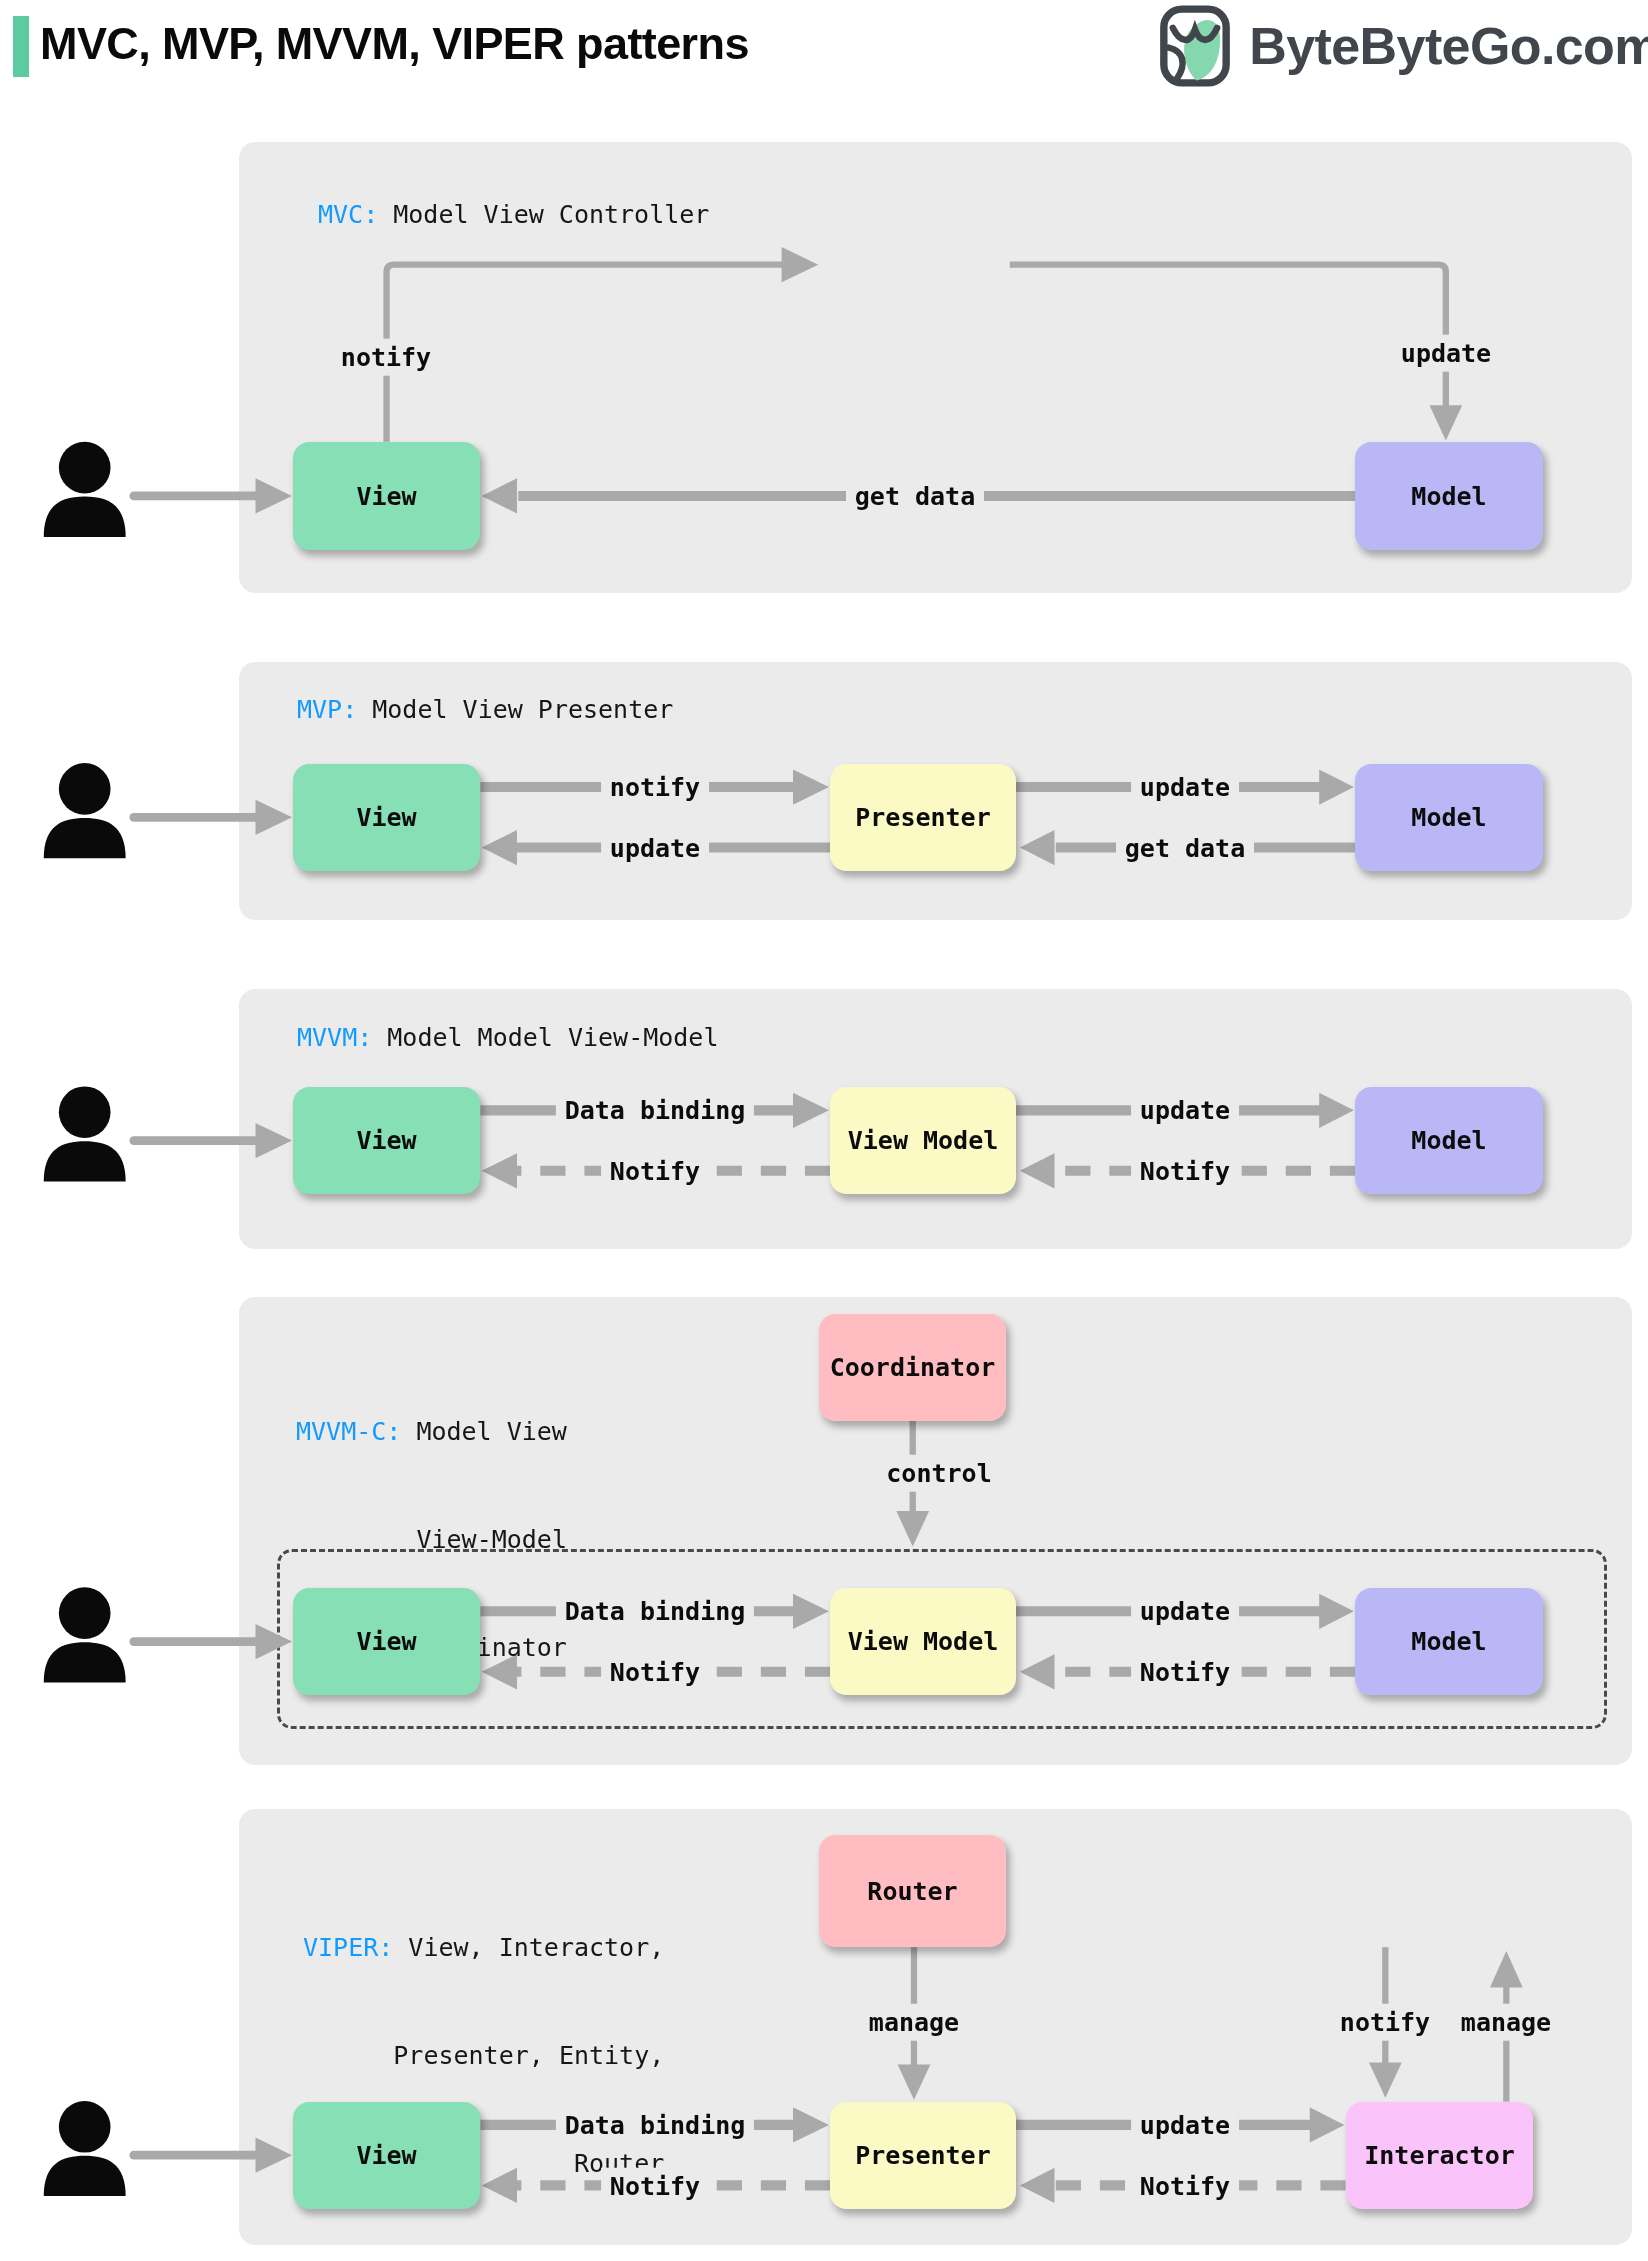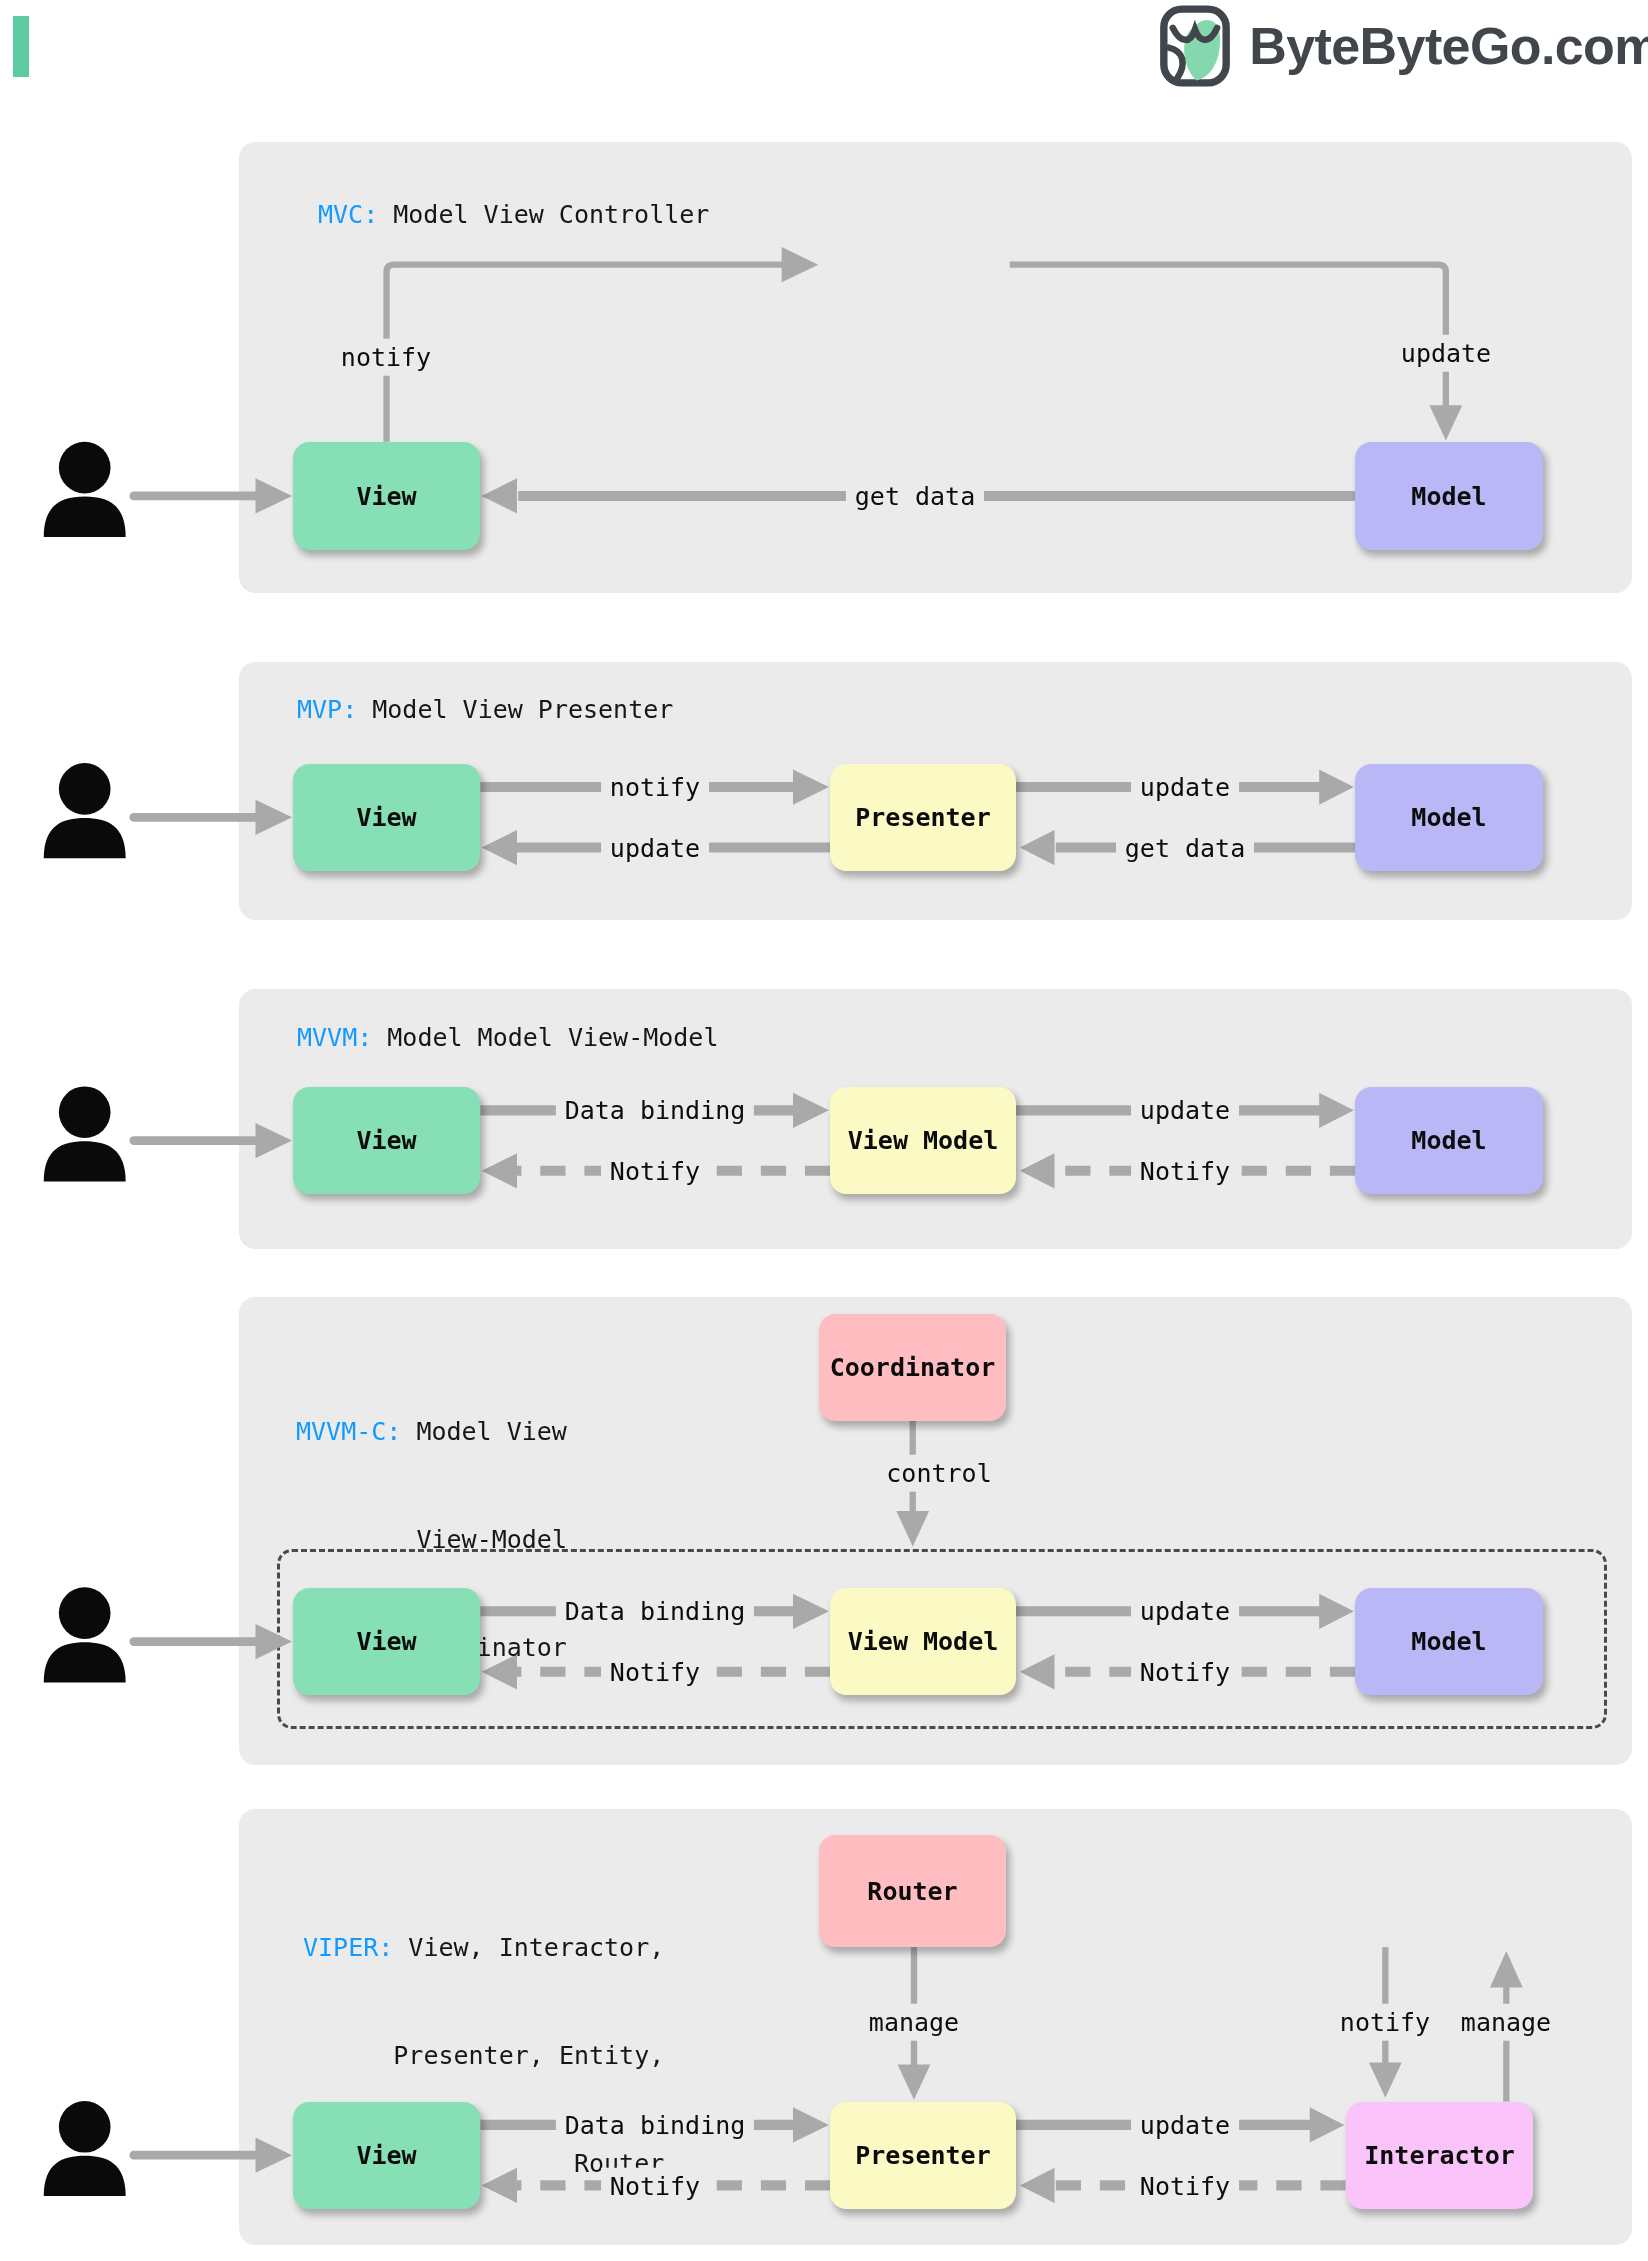--- a/index.html
+++ b/index.html
@@ -25,39 +25,40 @@
   .ralign{text-align:right}
 
   .box{position:absolute;display:flex;align-items:center;justify-content:center;
        font-size:25px;font-weight:700;color:#0c0c0c;border-radius:16.4px;
        box-shadow:3.2px 5.7px 7.6px rgba(0,0,0,.28);white-space:nowrap}
   .green{background:var(--box-green)} .pink{background:var(--box-pink)}
   .purple{background:var(--box-purple)} .yellow{background:var(--box-yellow)}
   .magenta{background:var(--box-magenta)}
 
   .elabel{position:absolute;transform:translate(-50%,-50%);background:var(--panel-bg);
-          font-size:25px;font-weight:400;color:#0c0c0c;padding:3.8px 8.8px;white-space:nowrap}
+          font-size:25px;font-weight:700;color:#0c0c0c;padding:3.8px 8.8px;white-space:nowrap}
 
   .dashed-box{position:absolute;left:277px;top:1549px;width:1330px;height:180px;
               border:3.2px dashed var(--dashed-border);border-radius:15px}
 
   svg.arrows{position:absolute;left:0;top:0}
   .al{stroke:var(--arrow);stroke-width:16px;fill:none}
   .ad{stroke:var(--arrow);stroke-width:16px;fill:none;stroke-dasharray:40 30}
   .at{stroke:var(--arrow);stroke-width:10px;fill:none}
   .au{stroke:var(--arrow);stroke-width:14px;fill:none;stroke-linecap:round}
   .ah{fill:var(--arrow);stroke:none}
   .person{fill:#0a0a0a}
 </style>
 </head>
 <body>
 
 <div class="page">
 
   <div class="accent-bar"></div>
+  <h1 class="title">MVC, MVP, MVVM, VIPER patterns</h1>
   <div class="logo">
     <svg viewBox="0 0 88 100">
       <rect x="6" y="5" width="76" height="90" rx="22" fill="#ffffff" stroke="#40464b" stroke-width="9"></rect>
       <path d="M 44 26 C 54 14 72 16 74 34 C 77 60 68 86 46 92 C 34 82 28 60 32 44 C 35 32 39 30 44 26 Z" fill="#85d7ad"></path>
       <path d="M 17 28 C 26 46 38 48 44 30 C 50 46 62 48 71 28" fill="none" stroke="#40464b" stroke-width="8" stroke-linecap="round"></path>
       <path d="M 12 52 C 30 56 34 72 22 90" fill="none" stroke="#40464b" stroke-width="8" stroke-linecap="round"></path>
     </svg>
     <span class="logo-text">ByteByteGo.com</span>
   </div>
 

